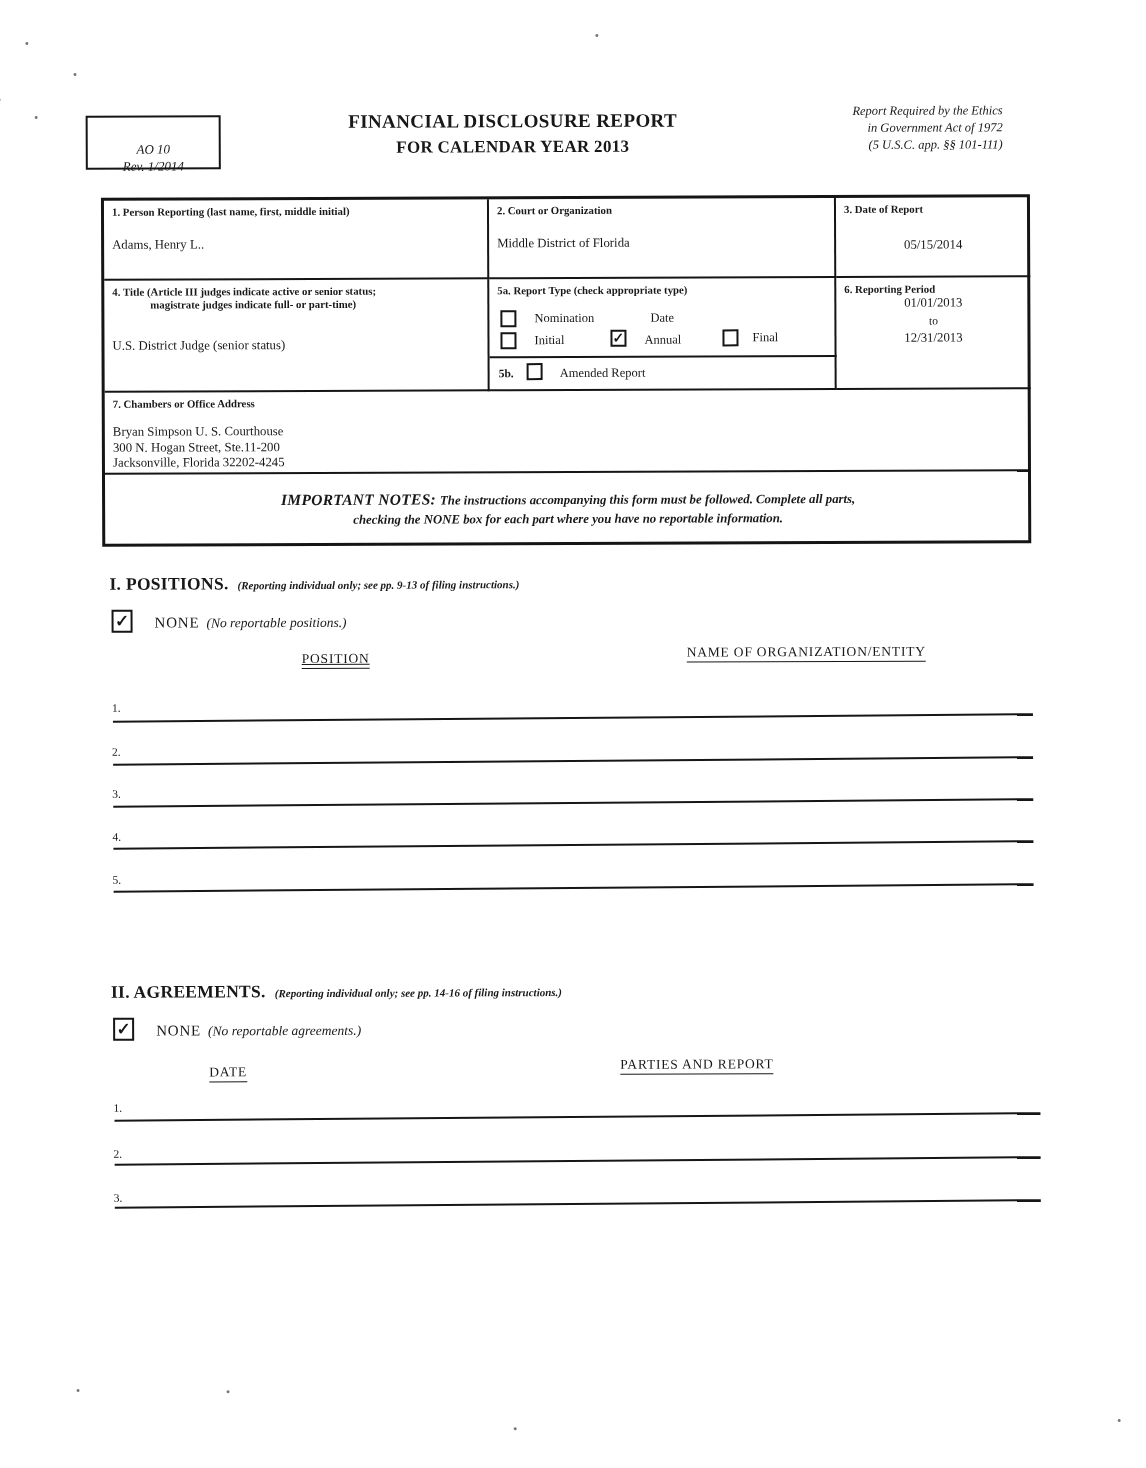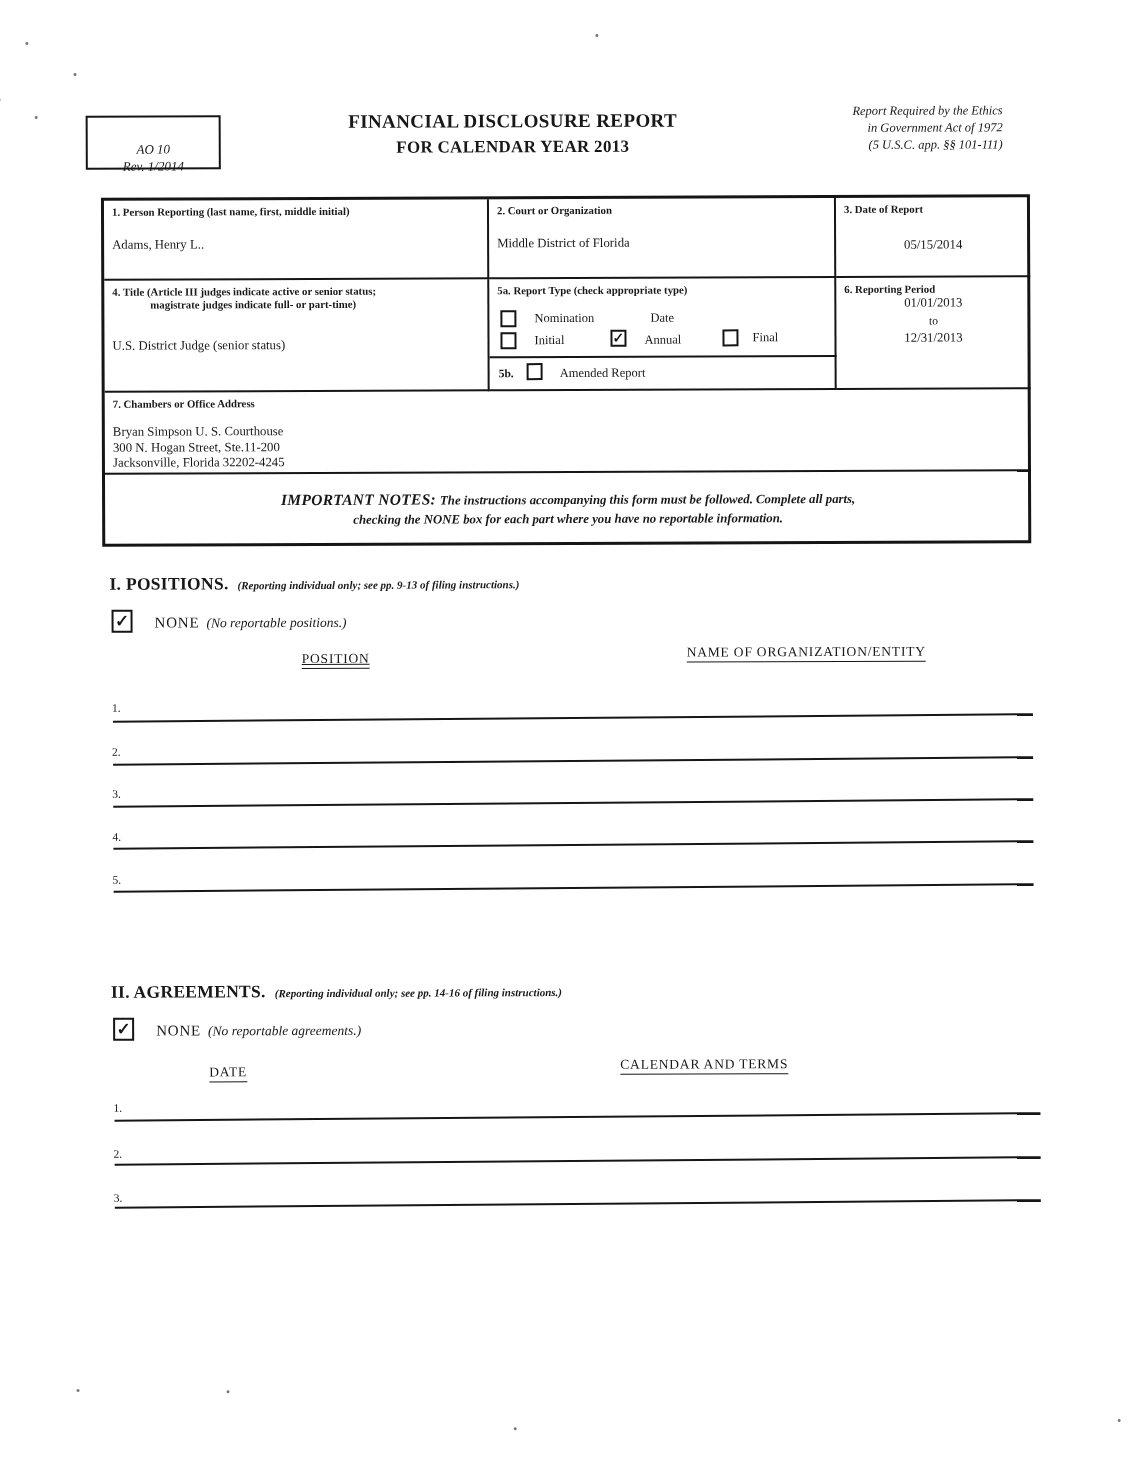--- a/index.html
+++ b/index.html
@@ -169,21 +169,21 @@
   <div class="abs" style="left:110px;top:980px;">
     <span class="sec-head-main">II. AGREEMENTS.</span><span class="sec-head-note">(Reporting individual only; see pp. 14-16 of filing instructions.)</span>
   </div>
   <span class="abs cbx cbx-lg" style="left:112px;top:1016px;">
         <span class="ck">✓</span>
       </span>
   <div class="abs" style="left:155px;top:1020px;">
     <span class="none-lbl">NONE</span><span class="none-note">(No reportable agreements.)</span>
   </div>
   <span class="abs col-head" style="left:208px;top:1063px;">DATE</span>
-  <span class="abs col-head" style="left:619px;top:1057px;">CALENDAR AND TERMS</span>
+  <span class="abs col-head" style="left:619px;top:1057px;">PARTIES AND REPORT</span>
 
   <span class="abs row-num" style="left:112px;top:1100px;">1.</span>
   <div class="abs bline" style="left:113px;top:1118px;width:926px;"></div>
   <span class="abs row-num" style="left:112px;top:1146px;">2.</span>
   <div class="abs bline" style="left:113px;top:1162px;width:926px;"></div>
   <span class="abs row-num" style="left:112px;top:1190px;">3.</span>
   <div class="abs bline" style="left:113px;top:1205px;width:926px;"></div>
 
   <div class="abs speck" style="left:28px;top:40px;"></div>
   <div class="abs speck" style="left:76px;top:71px;"></div>

